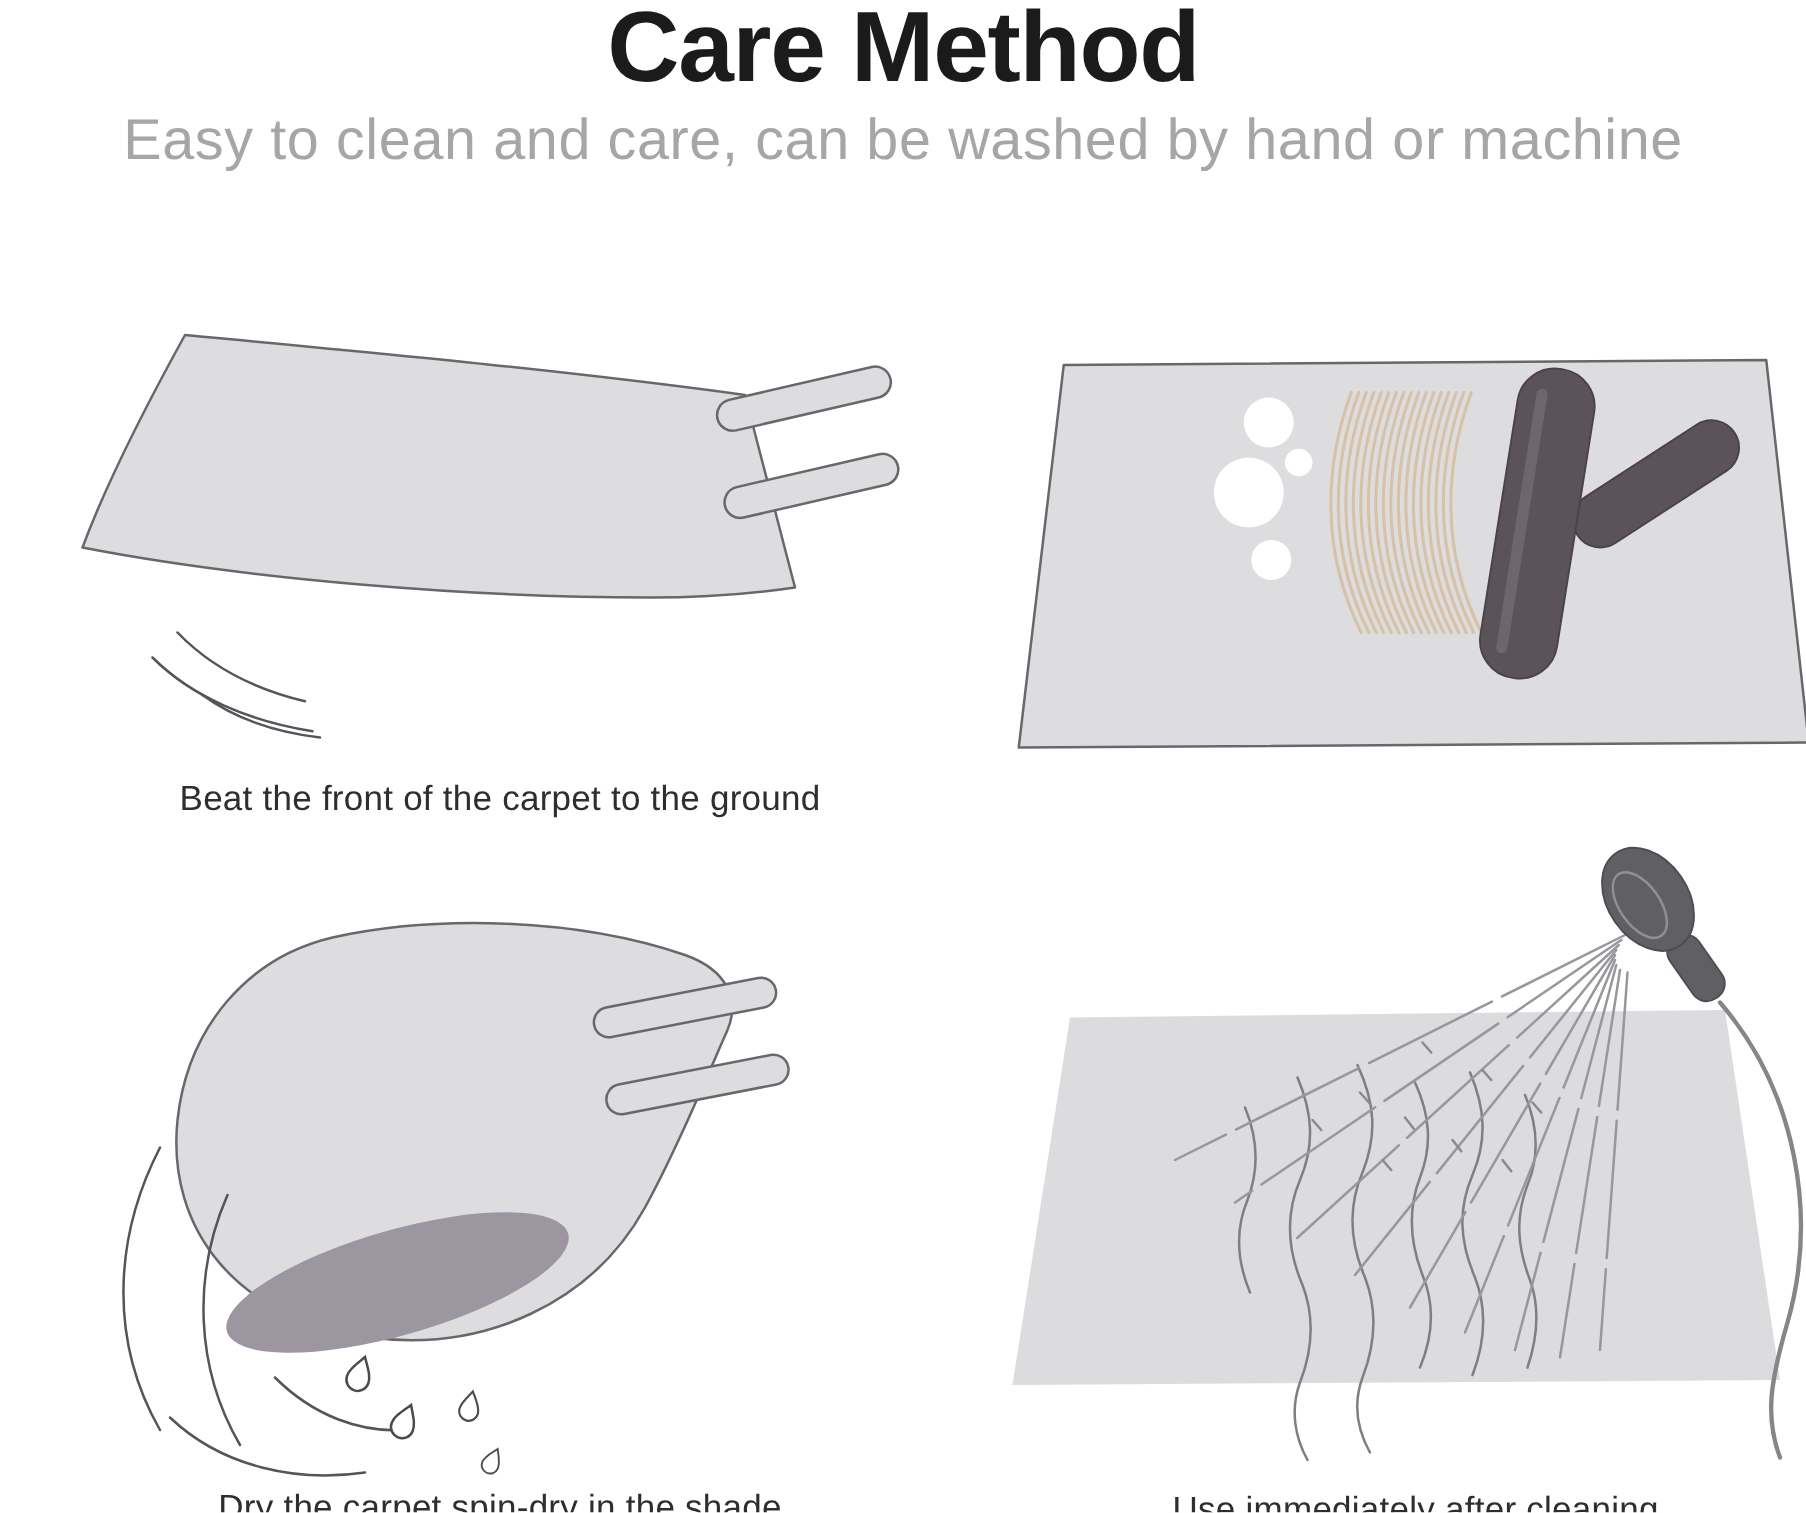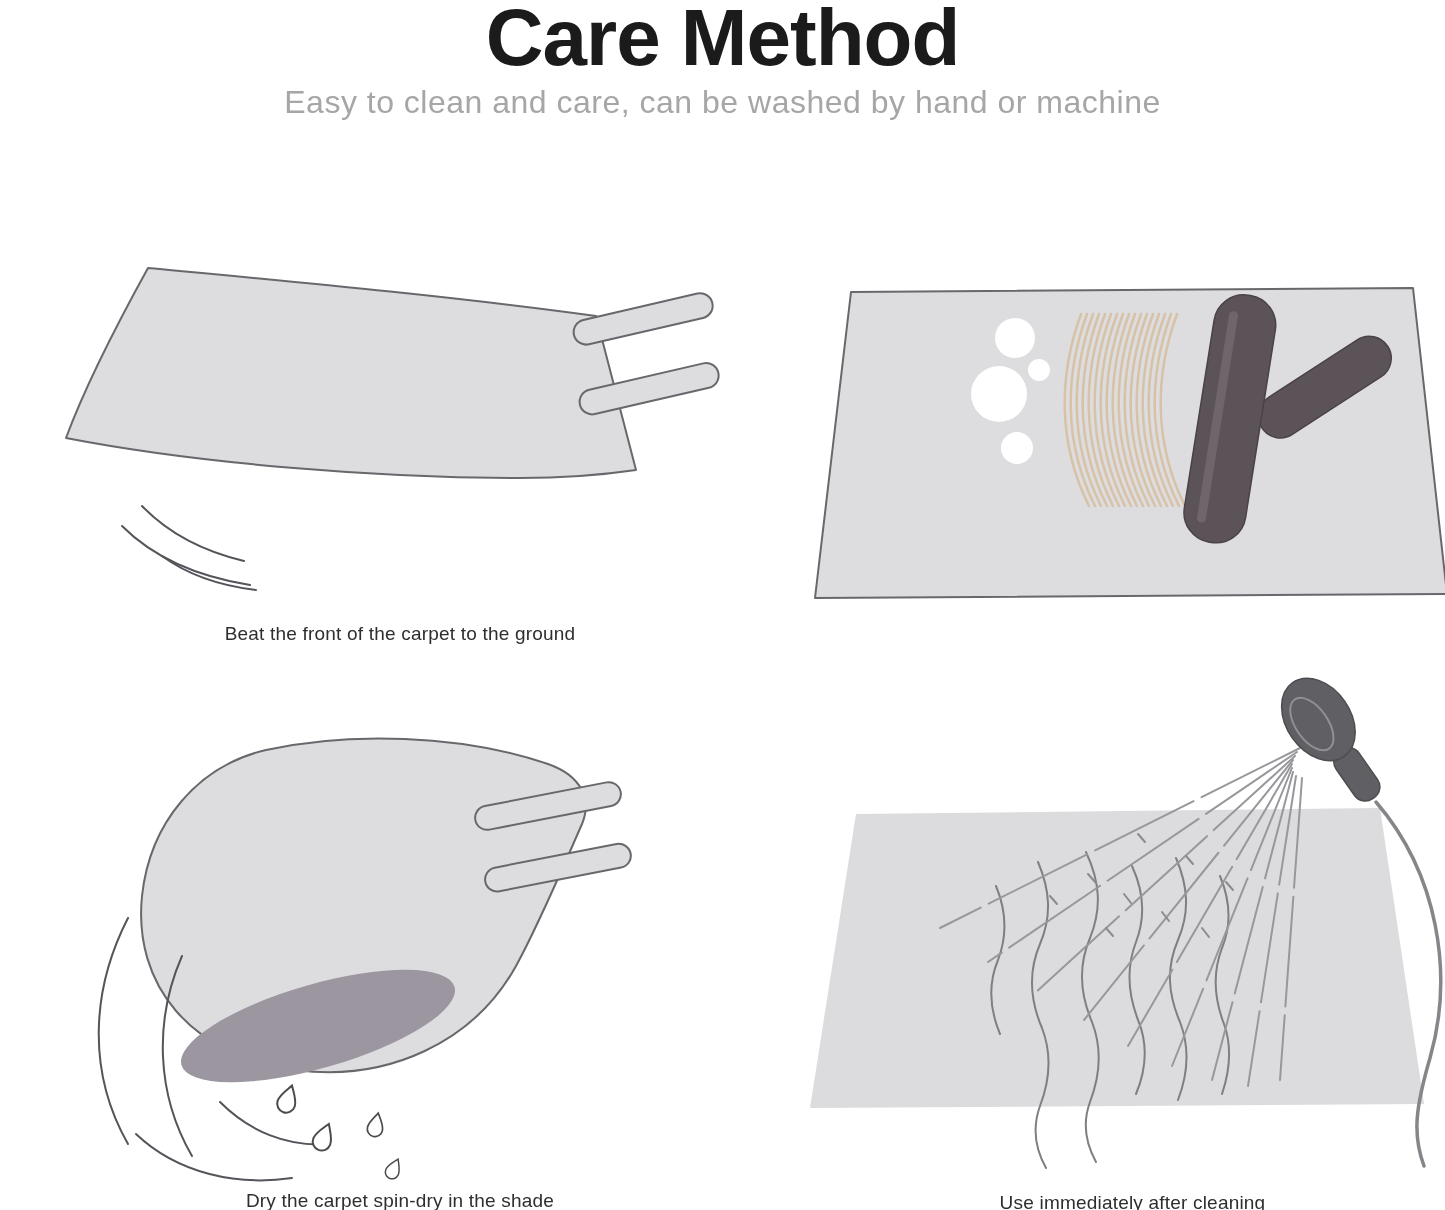--- a/index.html
+++ b/index.html
@@ -9,27 +9,27 @@
     font-family:"Liberation Sans", sans-serif;
   }
   .title {
     position:absolute; top:-8px; left:0; width:100%;
     margin:0; text-align:center;
     font-size:80px; font-weight:700; letter-spacing:-1px; color:#1b1b1b;
   }
   .subtitle {
     position:absolute; top:84px; left:0; width:100%;
     margin:0; text-align:center;
-    font-size:32px; font-weight:400; letter-spacing:0.5px; color:#a6a6a6;
+    font-size:46px; font-weight:400; letter-spacing:0.5px; color:#a6a6a6;
   }
   .panel { position:absolute; display:flex; flex-direction:column; align-items:center; }
   .panel svg { display:block; }
   .caption {
     margin:0; text-align:center;
-    font-size:19px; color:#2e2e31; letter-spacing:0.2px;
+    font-size:28px; color:#2e2e31; letter-spacing:0.2px;
   }
   .panel-beat  { left:0px;   top:240px; width:720px; }
   .panel-beat  .caption { margin-top:12px; }
   .panel-scrub { left:740px; top:240px; width:705px; }
   .panel-scrub svg { margin-top:22px; }
   .panel-scrub .caption { margin-top:15px; }
   .panel-dry   { left:0px;   top:690px; width:720px; }
   .panel-dry   .caption { margin-top:4px; }
   .panel-rinse { left:740px; top:650px; width:705px; }
   .panel-rinse .caption { margin-top:21px; }

